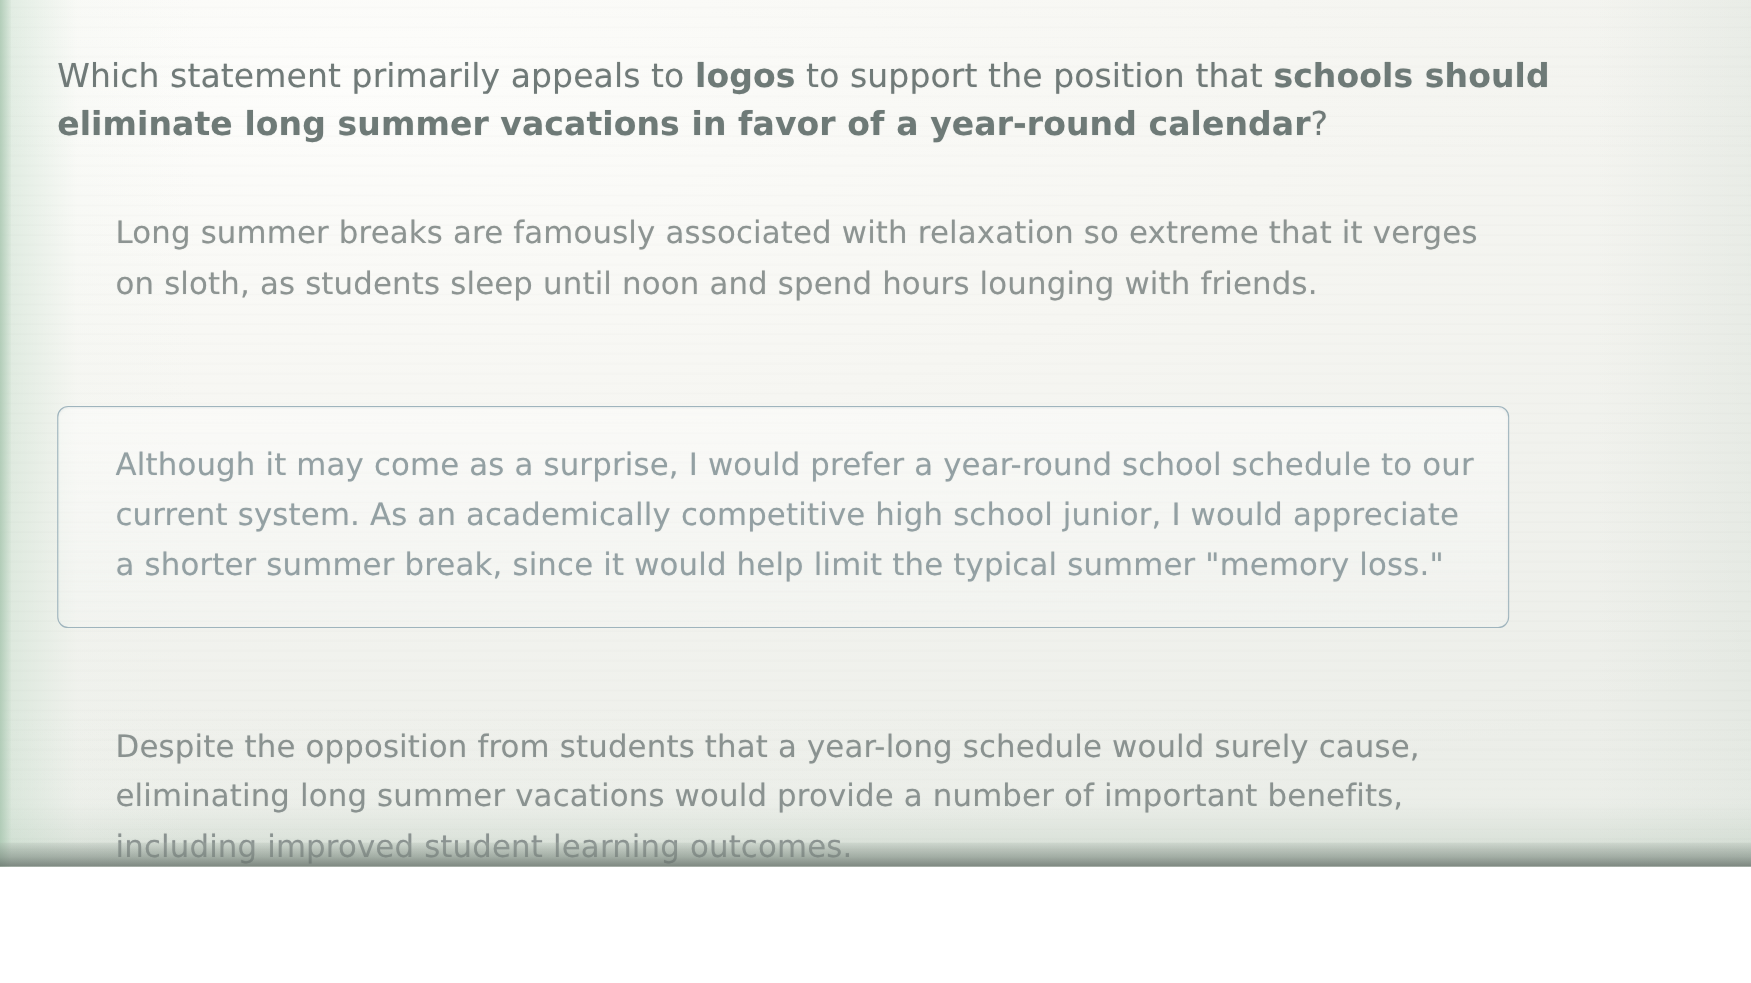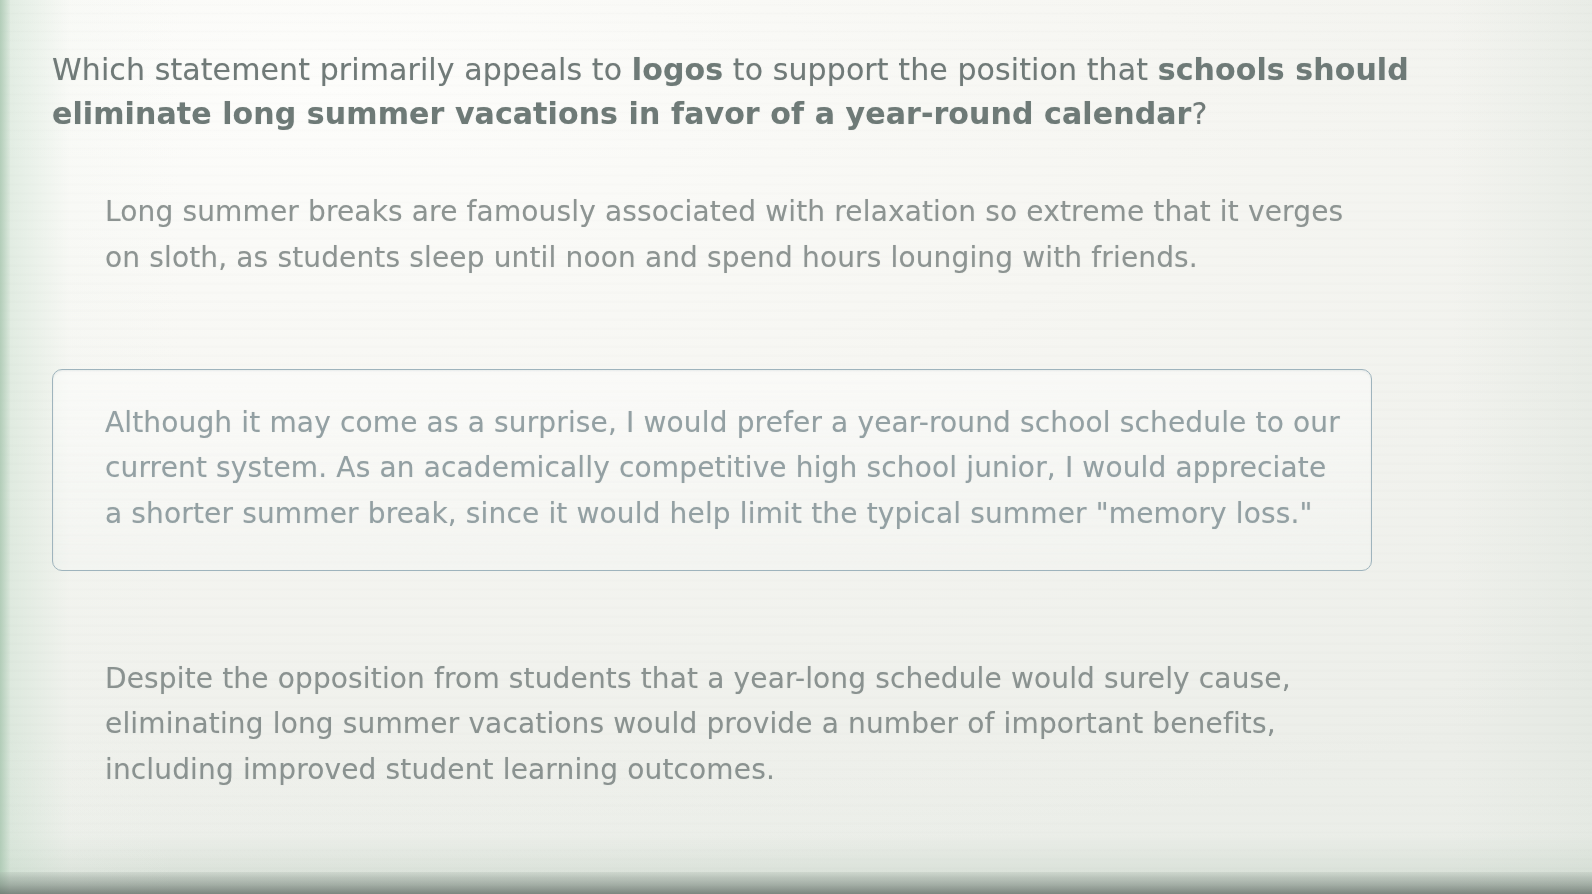--- a/index.html
+++ b/index.html
@@ -11,21 +11,21 @@
     height: 894px;
     overflow: hidden;
     font-family: "DejaVu Sans", sans-serif;
     background: #ffffff;
   }
 
   
   .page {
     position: relative;
     width: 1592px;
-    height: 894px;
+    height: 788px;
     box-sizing: border-box;
     background:
       radial-gradient(120% 90% at 20% 10%, #fdfdfb 0%, #f6f6f2 45%, #eceee9 100%);
     overflow: hidden;
   }
 
   
   .page::before {
     content: "";
     position: absolute;

